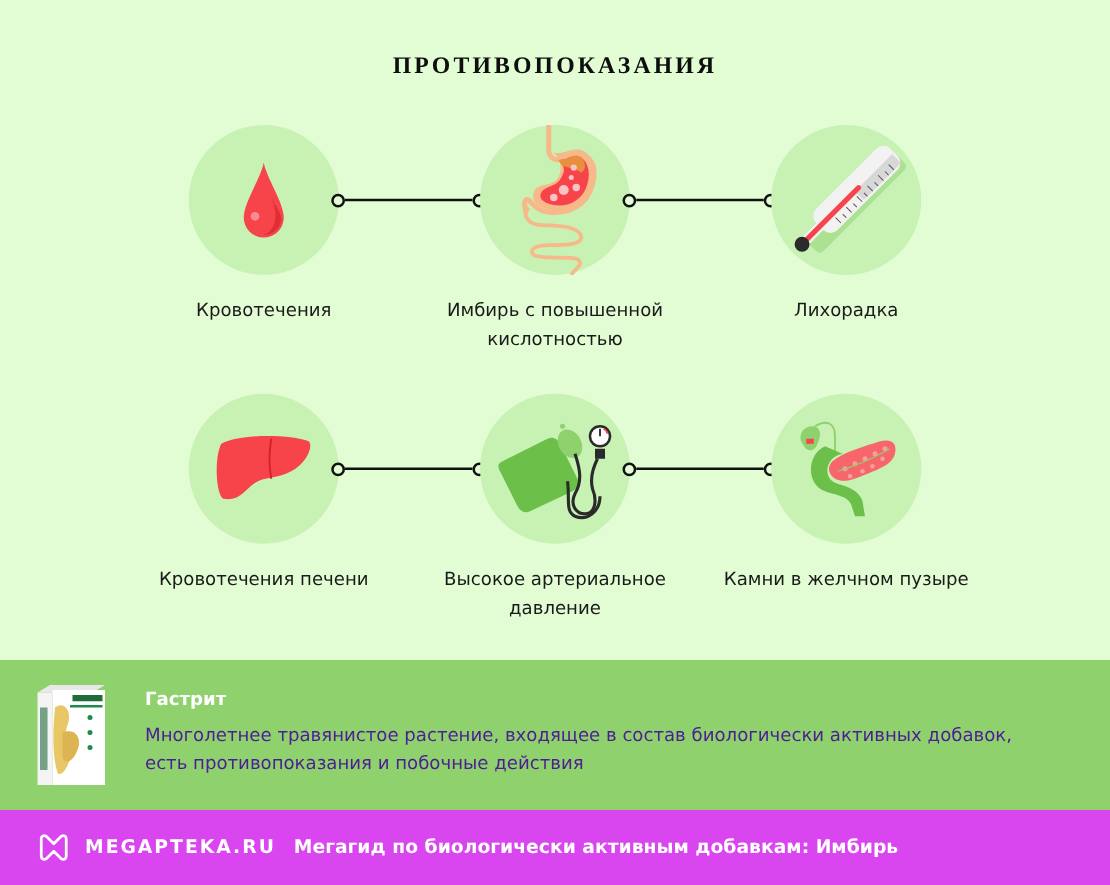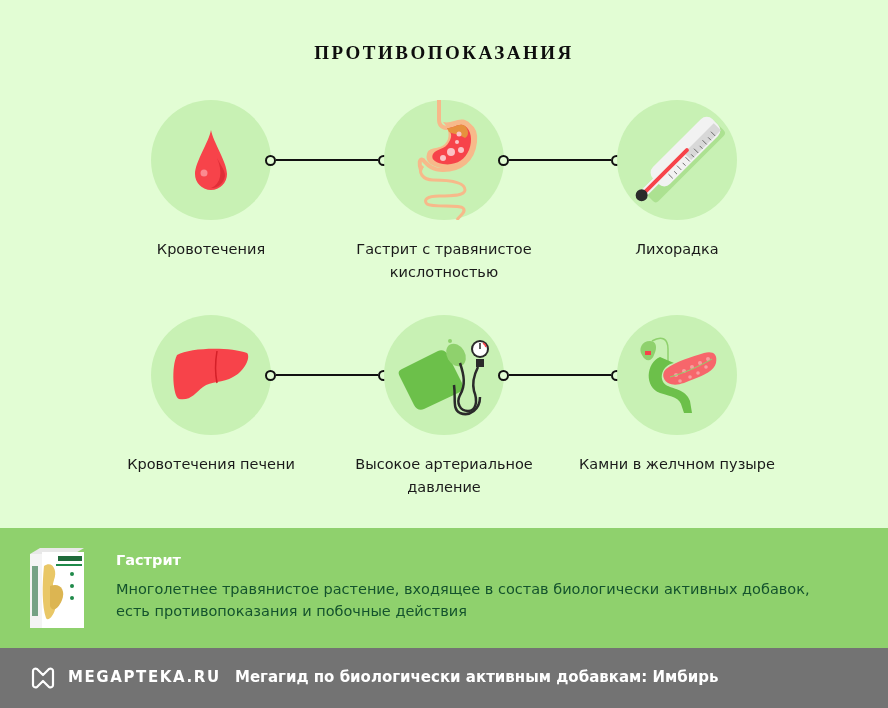--- a/index.html
+++ b/index.html
@@ -64,27 +64,27 @@
       font-weight: bold;
       font-size: 14.5px;
       color: #ffffff;
     }
     .info-desc {
       position: absolute;
       left: 116px; top: 50px;
       width: 720px;
       font-size: 14.5px;
       line-height: 22px;
-      color: #14532d;
+      color: #4c1d95;
     }
     .footer-band {
       position: absolute;
       left: 0; top: 648px;
       width: 888px; height: 60px;
-      background: #737373;
+      background: #d946ef;
     }
     .logo-icon {
       position: absolute;
       left: 30px; top: 19px;
       width: 26px; height: 22px;
     }
     .logo-text {
       position: absolute;
       left: 68px; top: 20px;
       font-weight: bold;
@@ -154,21 +154,21 @@
           <line x1="86" y1="66" x2="86" y2="70"></line>
         <line x1="92" y1="64" x2="92" y2="70"></line>
           <line x1="98" y1="66" x2="98" y2="70"></line>
         <line x1="104" y1="64" x2="104" y2="70"></line>
       </g>
     </g>
   </svg>
 </div>
 
 <div class="label" style="left:101px; top:238px;">Кровотечения</div>
-<div class="label" style="left:334px; top:238px;">Гастрит с травянистое кислотностью</div>
+<div class="label" style="left:334px; top:238px;">Имбирь с повышенной кислотностью</div>
 <div class="label" style="left:567px; top:238px;">Лихорадка</div>
 
 <div class="circle" style="left:151px; top:315px;">
   <svg width="80" height="56" viewBox="0 0 80 56">
     <path d="M6 8 C20 0 60 0 76 6 C80 10 74 24 62 30 C52 36 40 34 32 40 C24 46 20 54 8 52 C2 50 0 20 6 8 Z" fill="#f7434a"></path>
     <path d="M46 4 C44 16 44 26 46 36" fill="none" stroke="#d42028" stroke-width="1.5"></path>
   </svg>
 </div>
 <div class="dot" style="left:265px; top:370px;"></div>
 <div class="connector" style="left:276px; top:374px; width:102px;"></div>

